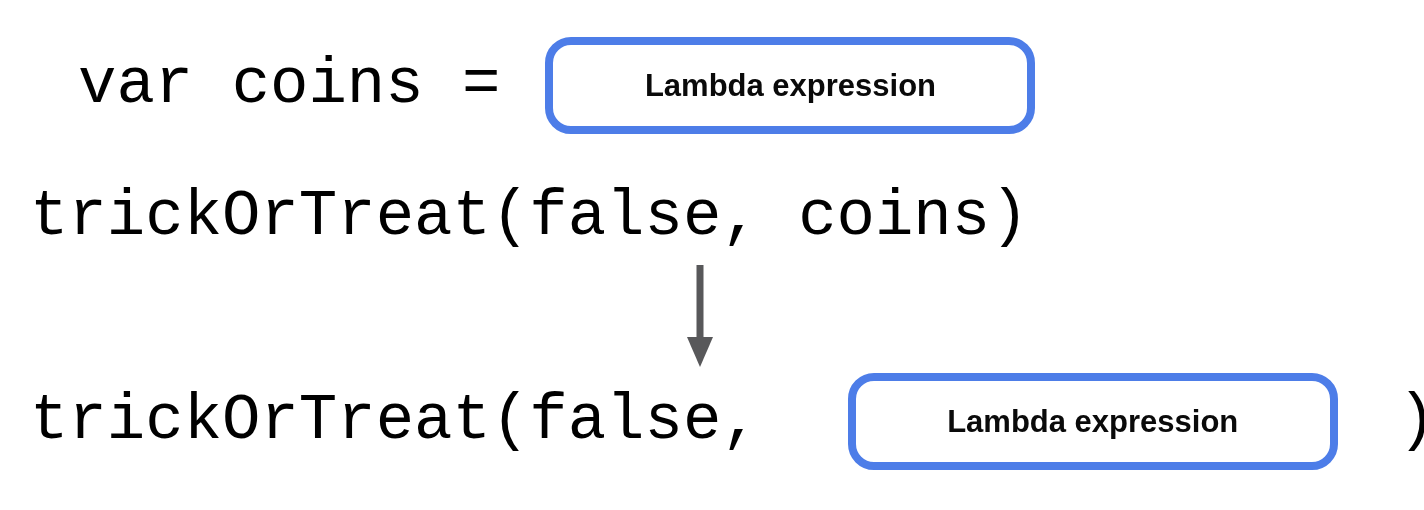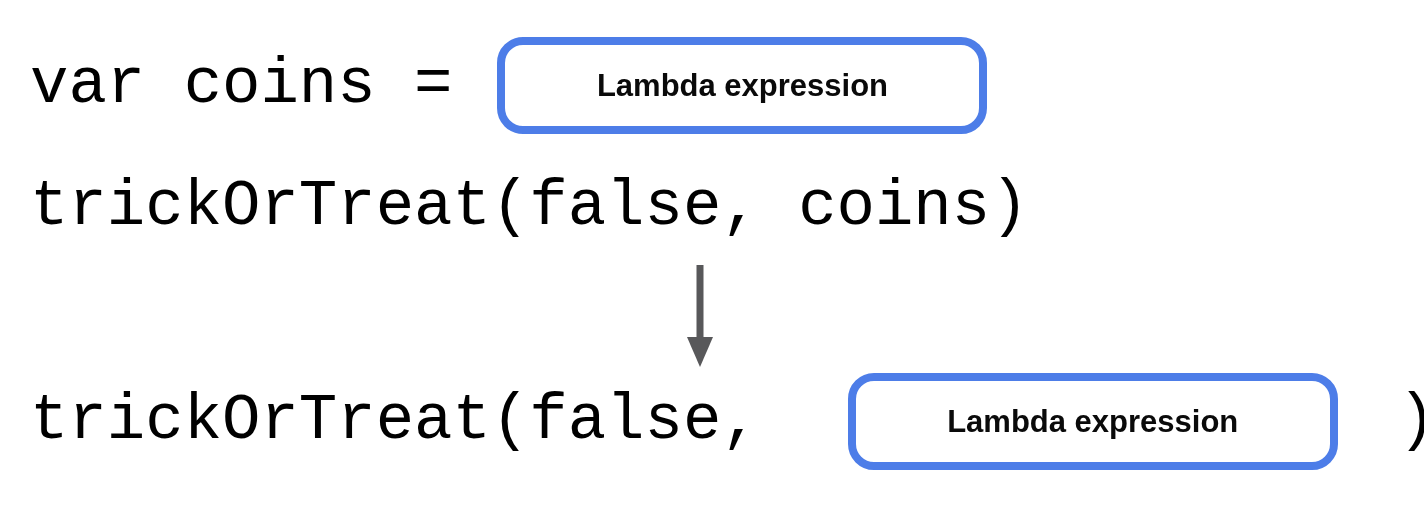--- a/index.html
+++ b/index.html
@@ -1,22 +1,22 @@
 <!DOCTYPE html>
 <html style="--bg: #ffffff; --accent: #4d7de8; --code: #000000; --label: #0a0a0a; --arrow: #58585a;"><head>
 <meta charset="utf-8">
 <style>
   html,body{margin:0;padding:0;background:#ffffff;}
   .canvas{
     position:relative;width:1424px;height:510px;background:var(--bg,#ffffff);
     overflow:hidden;font-family:"Liberation Sans",sans-serif;
   }
   .row{position:absolute;left:30px;display:flex;align-items:center;}
-  .row1{top:37px;height:96px;}
-  .row2{top:162px;height:90px;}
+  .row1{top:37px;height:96px;margin-left:48px;}
+  .row2{top:172px;height:90px;}
   .row3{top:372px;height:98px;gap:40px;}
   .code{
     font-family:"Liberation Mono","DejaVu Sans Mono",monospace;
     font-size:64px;line-height:1;color:var(--code,#000000);white-space:pre;
   }
   .lambda-box{
     box-sizing:border-box;height:97px;width:490px;flex:0 0 auto;
     border:8px solid var(--accent,#4d7de8);border-radius:26px;background:#ffffff;
     display:flex;align-items:center;justify-content:center;
   }

